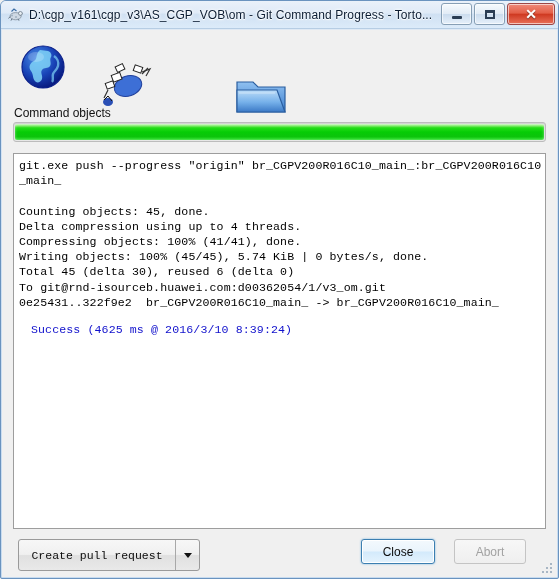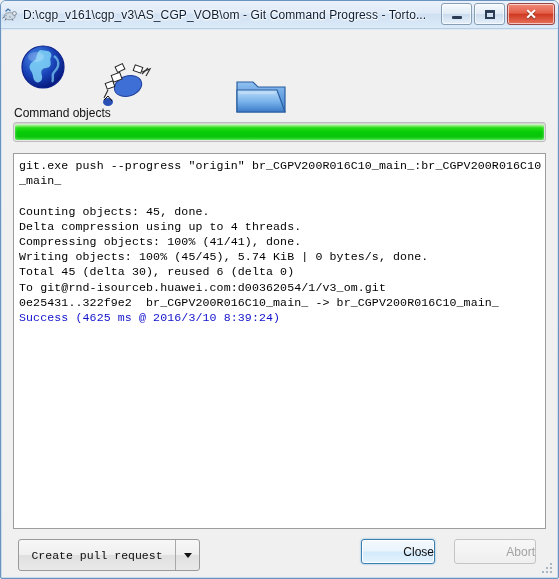--- a/index.html
+++ b/index.html
@@ -28,20 +28,21 @@
     flex-direction: column;
   }
 
   
   .titlebar {
     position: relative;
     height: 27px;
     flex: 0 0 27px;
     display: flex;
     align-items: center;
+    padding-left: 6px;
     background: linear-gradient(to bottom,
         #eaf1fa 0%, #dfeaf7 45%, #cfe0f2 48%, #dcebf9 100%);
     border-radius: 5px 5px 0 0;
     border-bottom: 1px solid #b6cde4;
   }
   .tortoise-icon {
     width: 17px;
     height: 17px;
     flex: 0 0 17px;
     margin-right: 5px;
@@ -186,42 +187,42 @@
     word-break: break-all;
     margin: 0;
     letter-spacing: 0.1px;
   }
   .console-success {
     font-family: "Liberation Mono", "DejaVu Sans Mono", monospace;
     font-size: 11.6px;
     line-height: 15.2px;
     color: #1111cc;
     white-space: pre-wrap;
-    margin: 0;
+    margin: 12px;
     letter-spacing: 0.1px;
   }
 
   
   .buttonbar {
     flex: 0 0 48px;
     position: relative;
     background: #f0f0f0;
   }
   .btn {
     box-sizing: border-box;
     height: 25px;
     border: 1px solid #9a9a9a;
     border-radius: 3px;
     background: linear-gradient(to bottom, #f7f7f7 0%, #f0f0f0 48%, #e3e3e3 52%, #eaeaea 100%);
     font-family: "Liberation Sans", sans-serif;
     font-size: 12px;
     color: #0d0d0d;
     display: flex;
     align-items: center;
-    justify-content: flex-end;
+    justify-content: center;
     cursor: default;
   }
   .split-button {
     position: absolute;
     left: 16px;
     top: 10px;
     width: 182px;
     height: 32px;
     display: flex;
     border: 1px solid #9a9a9a;
@@ -259,21 +260,21 @@
     width: 74px;
     border: 1px solid #3c7fb1;
     border-radius: 3px;
     background: linear-gradient(to bottom, #f3f9fd 0%, #eaf4fc 48%, #d3eafb 52%, #e5f3fd 100%);
     box-shadow: inset 0 0 0 1px #ffffff, 0 0 2px #6daede;
   }
   .btn-abort {
     position: absolute;
     left: 452px;
     top: 10px;
-    width: 82px;
+    width: 72px;
     border: 1px solid #c4c4c4;
     color: #a2a2a2;
     background: linear-gradient(to bottom, #f7f7f7 0%, #f3f3f3 50%, #efefef 100%);
   }
 
   
   .grip {
     position: absolute;
     right: 3px;
     bottom: 2px;

